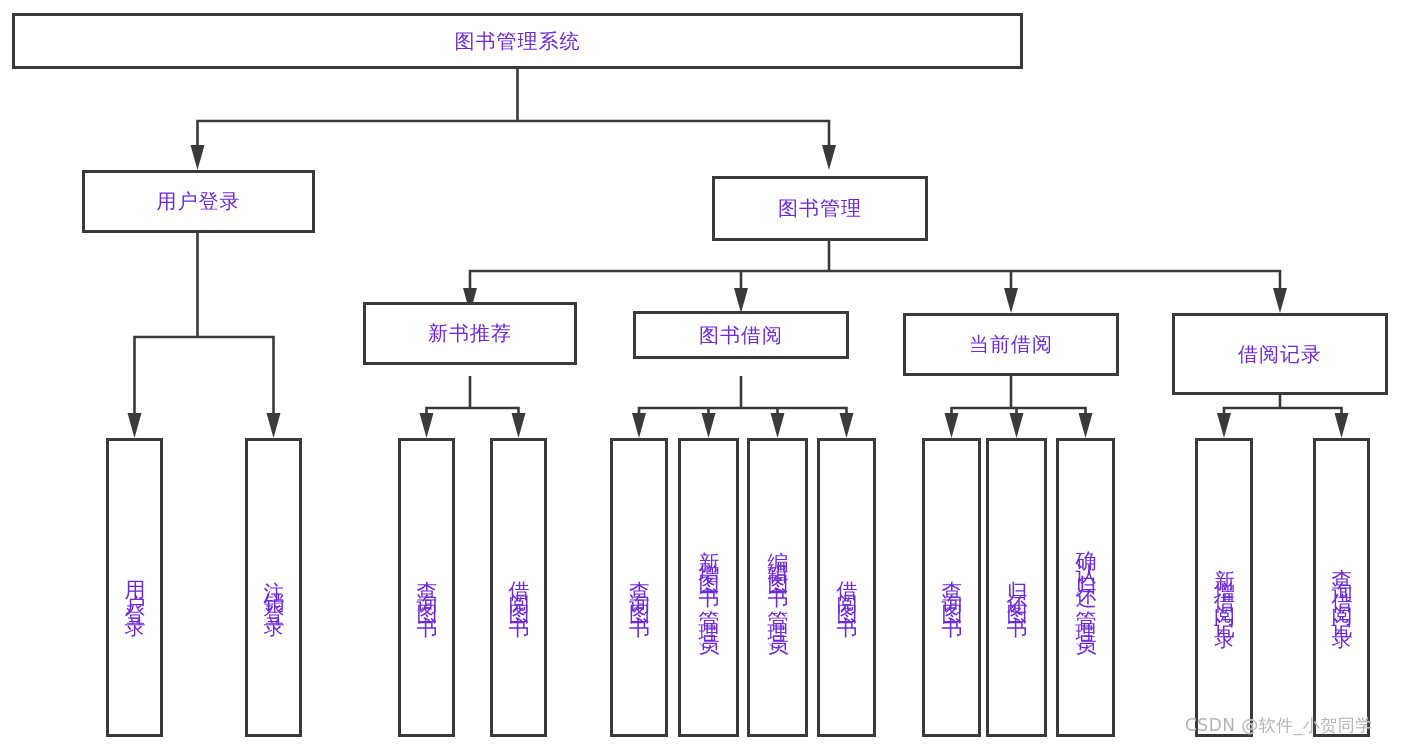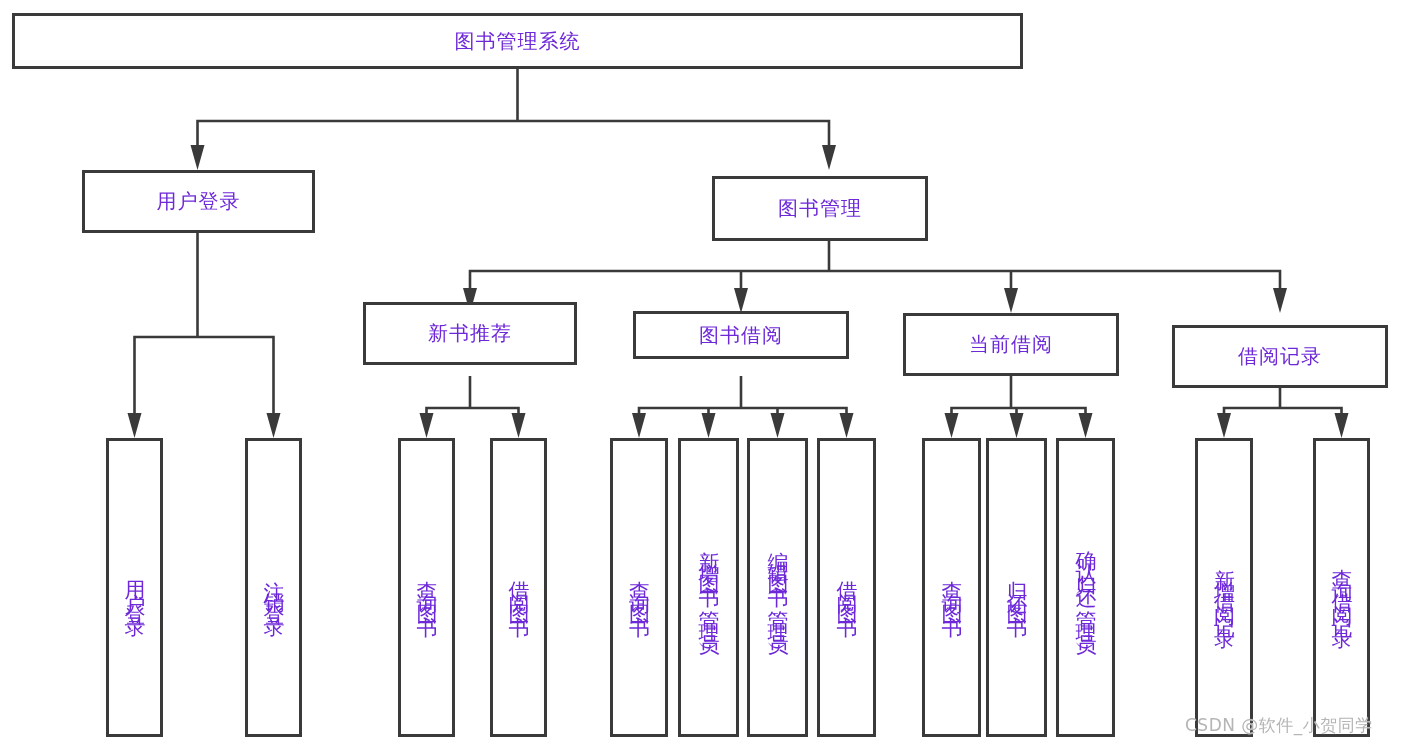--- a/index.html
+++ b/index.html
@@ -42,21 +42,21 @@
     line-height: 1;
     white-space: normal;
   }
   
   .n-root  { left: 12px;  top: 13px;  width: 1011px; height: 56px; }
   .n-l2a   { left: 82px;  top: 170px; width: 233px;  height: 63px; }
   .n-l2b   { left: 712px; top: 168px; width: 216px;  height: 65px; margin-top: 8px; }
   .n-g1    { left: 363px; top: 302px; width: 214px;  height: 63px; }
   .n-g2    { left: 633px; top: 311px; width: 216px;  height: 48px; }
   .n-g3    { left: 903px; top: 313px; width: 216px;  height: 63px; text-align: center; }
-  .n-g4    { left: 1172px;top: 325px; width: 216px;  height: 63px; }
+  .n-g4    { left: 1172px;top: 313px; width: 216px;  height: 82px; }
   
   .leaf { top: 438px; height: 299px; }
   .lf1  { left: 106px;  width: 57px; }
   .lf2  { left: 245px;  width: 57px; }
   .lf3  { left: 398px;  width: 57px; }
   .lf4  { left: 490px;  width: 57px; }
   .lf5  { left: 610px;  width: 58px; }
   .lf6  { left: 678px;  width: 61px; }
   .lf7  { left: 747px;  width: 61px; }
   .lf8  { left: 817px;  width: 59px; }

